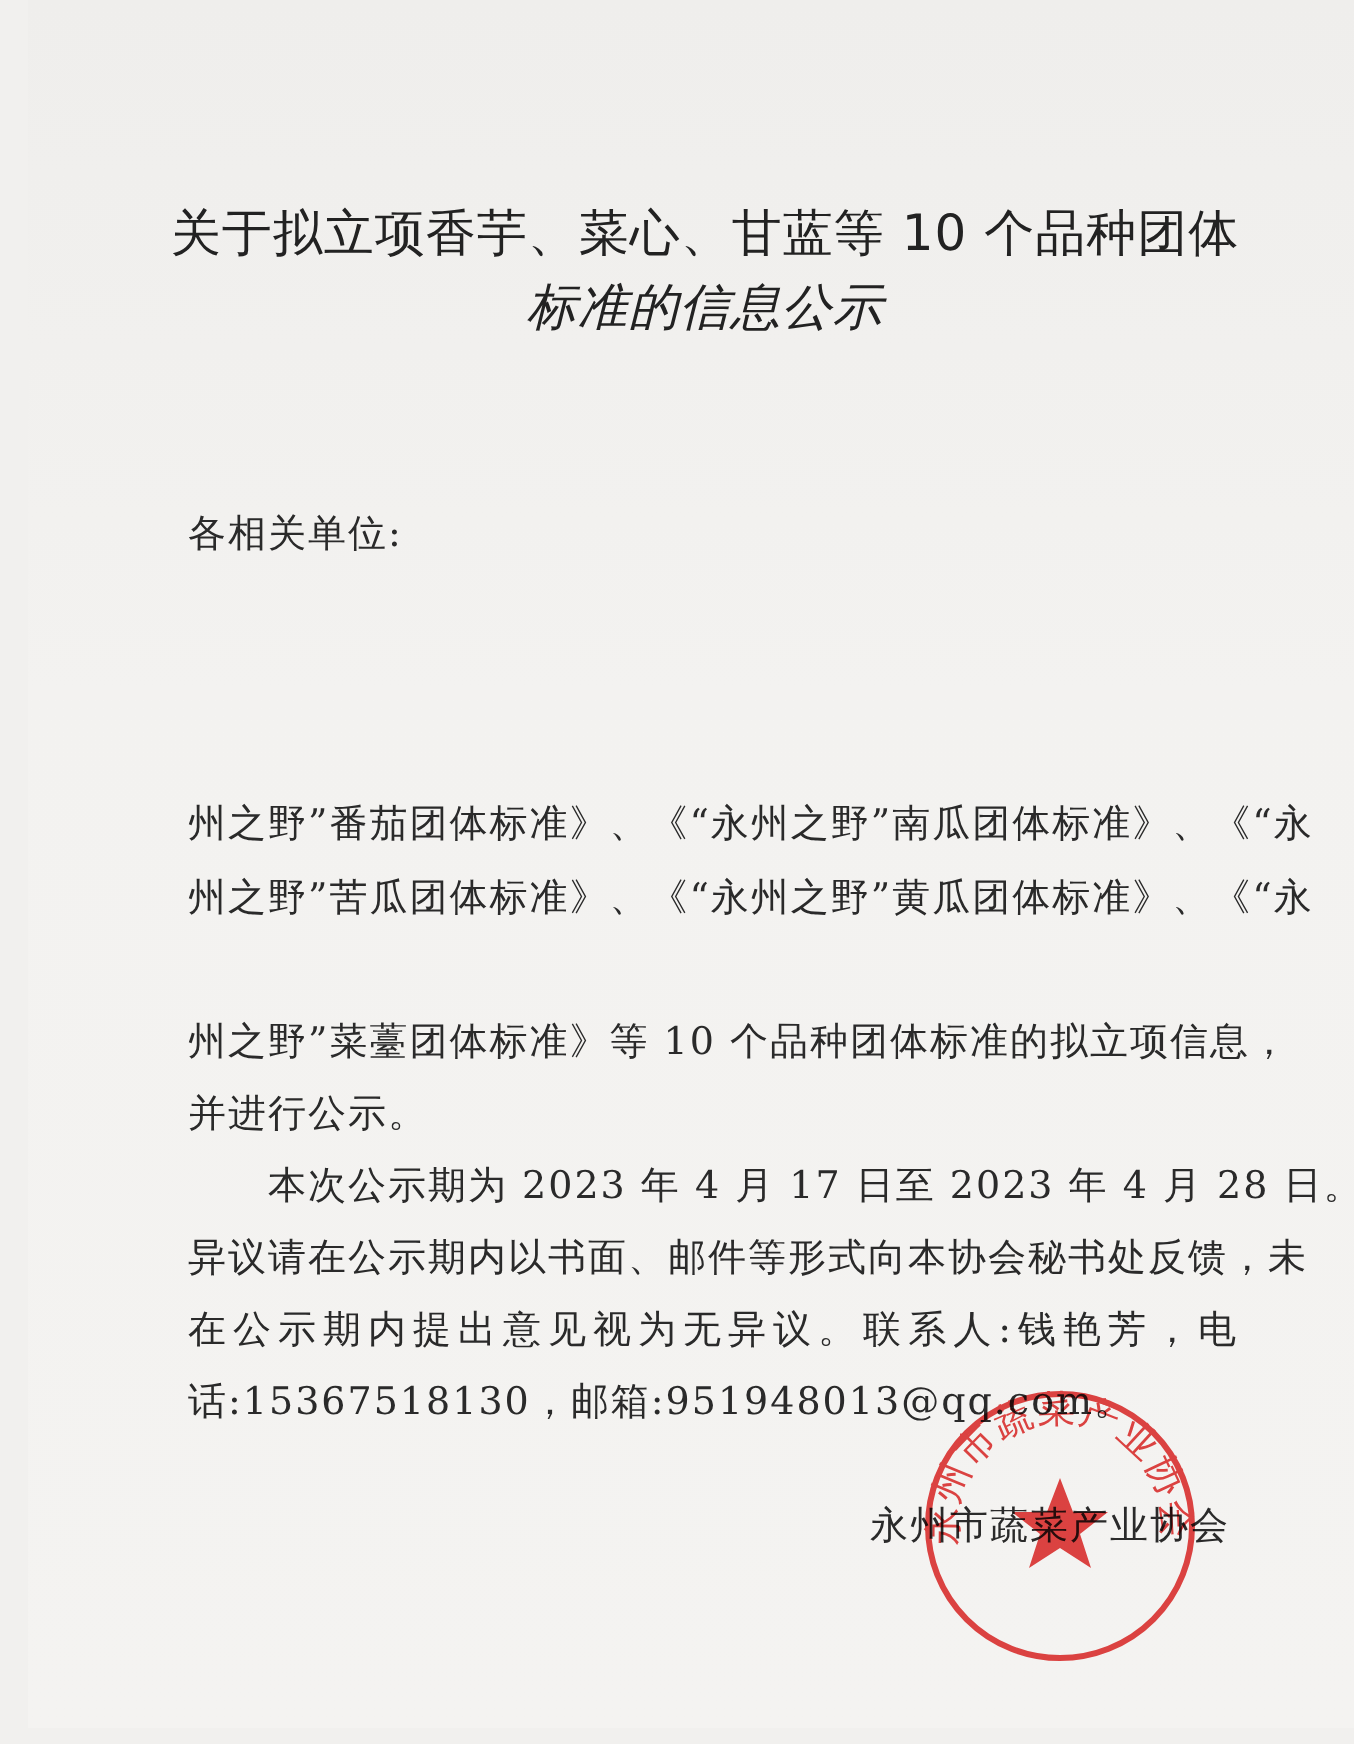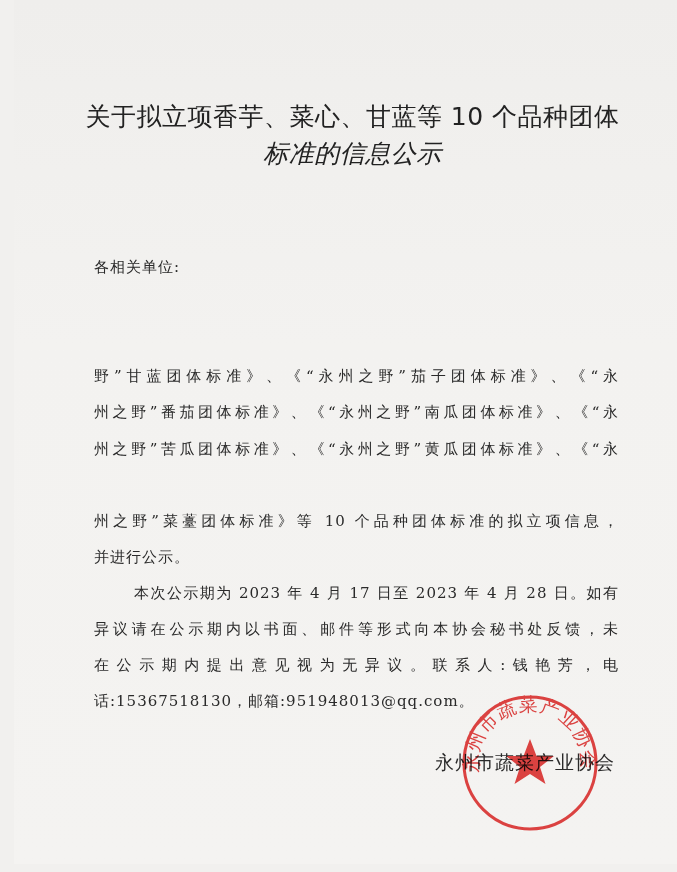--- a/index.html
+++ b/index.html
@@ -14,21 +14,21 @@
     background: linear-gradient(180deg, #efeeec 0%, #f3f2f0 40%, #f4f3f1 100%); }
   .title {
     position: absolute; left: 0; width: 677px; text-align: center;
     font-family: "DejaVu Sans", "Liberation Sans", sans-serif;
     font-size: 25px; color: #222; letter-spacing: 0.5px;
   }
   .t1 { top: 100px; }
   .t2 { top: 137px; font-style: italic; }
   .line {
     position: absolute; left: 80px; width: 525px;
-    font-size: 15px; line-height: 24px; height: 24px;
+    font-size: 19px; line-height: 24px; height: 24px;
     text-align: justify; text-align-last: justify;
     white-space: nowrap; overflow: visible;
     letter-spacing: 1px;
   }
   .line.indent { left: 120px; width: 485px; }
   .line.short { text-align-last: left; }
   .sig {
     position: absolute; font-size: 19px; letter-spacing: 1px; color: #2a2a2a;
     z-index: 1;
   }
@@ -40,21 +40,20 @@
 </head>
 <body>
 
 <div class="page">
 
   <div class="title t1">关于拟立项香芋、菜心、甘蓝等 10 个品种团体</div>
   <div class="title t2">标准的信息公示</div>
 
   <div class="line short" style="top:255px;">各相关单位:</div>
 
-  <div class="line" style="top:364px;">野”甘蓝团体标准》、《“永州之野”茄子团体标准》、《“永</div>
   <div class="line" style="top:400px;">州之野”番茄团体标准》、《“永州之野”南瓜团体标准》、《“永</div>
   <div class="line" style="top:437px;">州之野”苦瓜团体标准》、《“永州之野”黄瓜团体标准》、《“永</div>
   <div class="line" style="top:509px;">州之野”菜薹团体标准》等 10 个品种团体标准的拟立项信息，</div>
   <div class="line short" style="top:545px;">并进行公示。</div>
 
   <div class="line indent" style="top:581px;">本次公示期为 2023 年 4 月 17 日至 2023 年 4 月 28 日。如有</div>
   <div class="line" style="top:653px;">在公示期内提出意见视为无异议。联系人:钱艳芳，电</div>
   <div class="line" style="top:617px;">异议请在公示期内以书面、邮件等形式向本协会秘书处反馈，未</div>
   <div class="line short" style="top:689px;">话:15367518130，邮箱:951948013@qq.com。</div>
 

